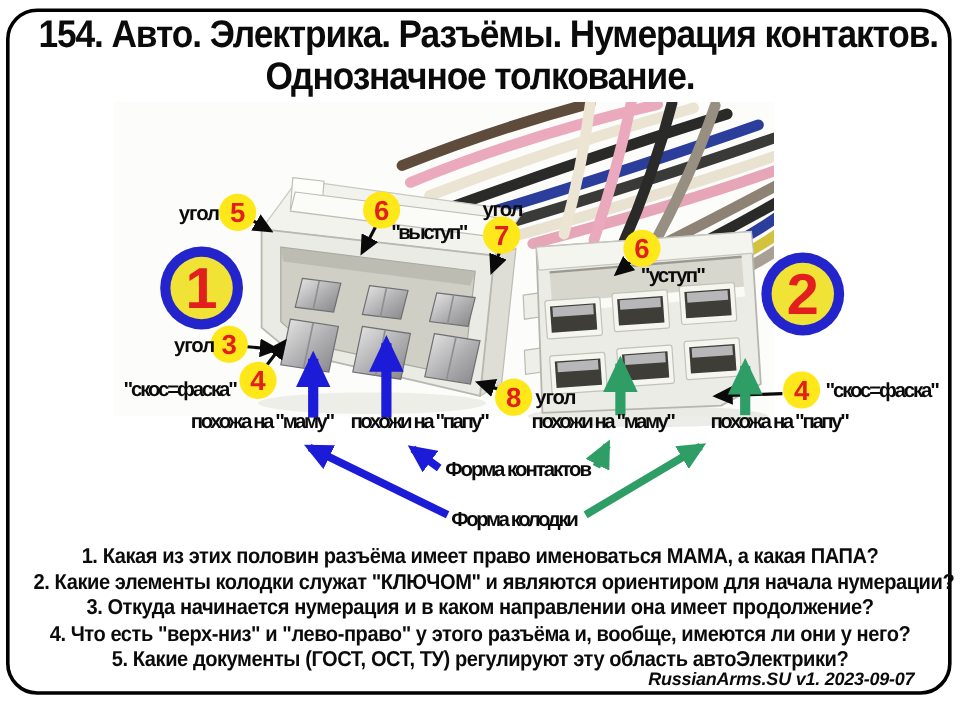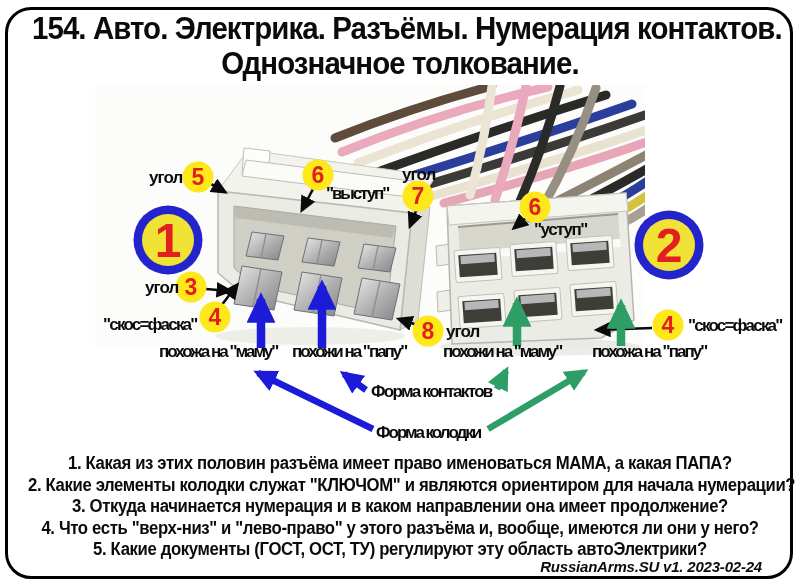--- a/index.html
+++ b/index.html
@@ -225,14 +225,14 @@
   </svg>
 
   <div class="questions">
     <div>1. Какая из этих половин разъёма имеет право именоваться МАМА, а какая ПАПА?</div>
     <div>2. Какие элементы колодки служат "КЛЮЧОМ" и являются ориентиром для начала нумерации?</div>
     <div>3. Откуда начинается нумерация и в каком направлении она имеет продолжение?</div>
     <div>4. Что есть "верх-низ" и "лево-право" у этого разъёма и, вообще, имеются ли они у него?</div>
     <div>5. Какие документы (ГОСТ, ОСТ, ТУ) регулируют эту область автоЭлектрики?</div>
   </div>
 
-  <div class="watermark">RussianArms.SU v1. 2023-02-24</div>
+  <div class="watermark">RussianArms.SU v1. 2023-09-07</div>
 </div>
 
 </body></html>

